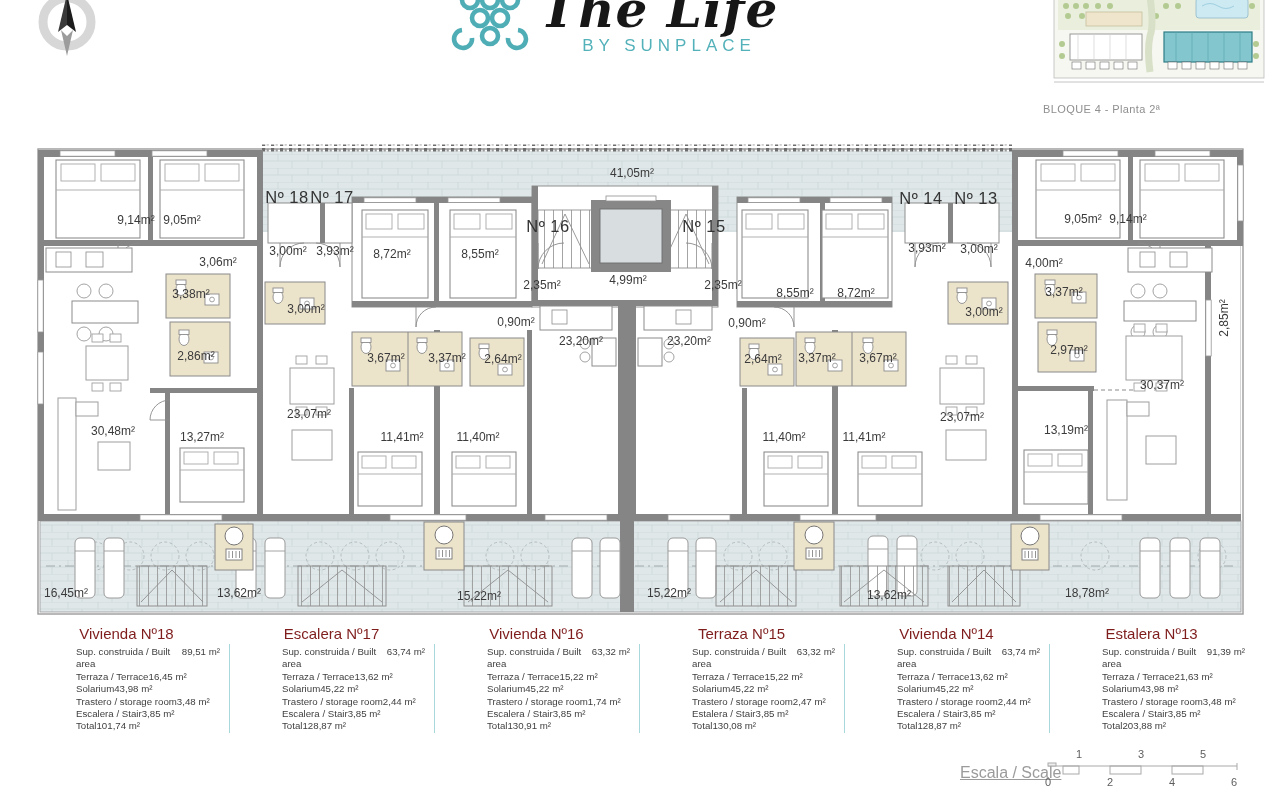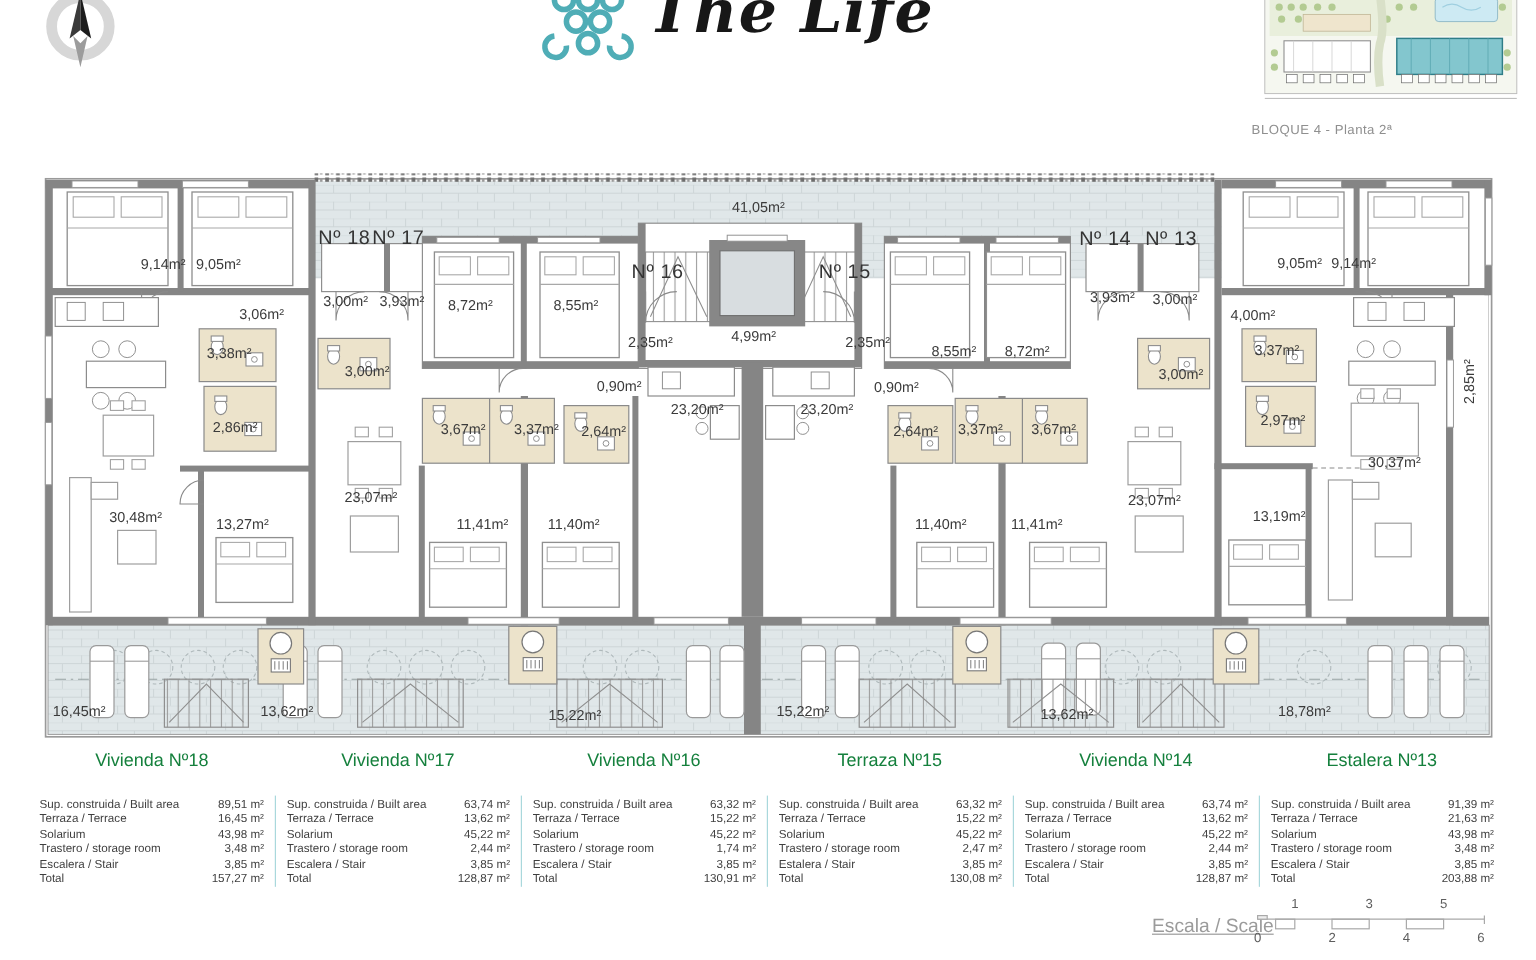--- a/index.html
+++ b/index.html
@@ -12,23 +12,23 @@
     font-family:"DejaVu Serif",serif;font-style:italic;font-weight:700;
     font-size:50px;color:#171717;letter-spacing:1px;white-space:nowrap;}
   .logo-sub{position:absolute;left:118px;top:36px;width:222px;text-align:center;
     font-size:17px;color:#53b1ba;letter-spacing:5px;font-weight:400;}
   .site-caption{position:absolute;left:1043px;top:103px;font-size:11px;color:#8f8f8f;letter-spacing:.4px;}
 
   
   .tables{position:absolute;left:24px;top:625px;width:1232px;display:flex;}
   .unit-table{width:205px;box-sizing:border-box;padding:0 9px;}
   .unit-table + .unit-table .unit-rows{border-left:1px solid #a9d8dc;padding-left:9px;margin-left:-9px;}
-  .unit-title{text-align:center;font-size:15px;color:#15803d;margin-bottom:21px;}
+  .unit-title{text-align:center;font-size:15px;color:#7f1d1d;margin-bottom:2px;}
   .unit-rows{padding-top:2px;}
-  .u-row{display:flex;justify-content:space-between;font-size:9.7px;color:#3f3f3f;line-height:12.4px;}
+  .u-row{display:flex;justify-content:flex-start;font-size:9.7px;color:#3f3f3f;line-height:12.4px;margin-left:43px;}
   .u-row .val{white-space:nowrap;}
 
   
   .scalebar{position:absolute;left:960px;top:748px;width:310px;height:50px;}
   .scale-label{position:absolute;left:0;top:16px;font-size:16px;color:#9b9b9b;text-decoration:underline;}
   .scale-num{position:absolute;font-size:11px;color:#5e5e5e;}
   svg text{font-family:"Liberation Sans",sans-serif;}
 </style>
 </head>
 <body>
@@ -445,20 +445,21 @@
           <circle cx="50" cy="8" r="8"></circle>
           <circle cx="70" cy="8" r="8"></circle>
         <circle cx="40" cy="26" r="8"></circle>
           <circle cx="60" cy="26" r="8"></circle>
         <circle cx="50" cy="44" r="8"></circle>
         <path d="M22 38 a9 9 0 1 0 10 8"></path>
         <path d="M78 38 a9 9 0 1 1 -10 8"></path>
       </g>
     </svg>
     <div class="logo-title">The Life</div>
+    <div class="logo-sub">BY SUNPLACE</div>
   </div>
 
   <svg width="225" height="92" viewBox="0 0 225 92" style="position:absolute;left:1046px;top:0">
     <rect x="8" y="-6" width="210" height="84" fill="#f5f7f0" stroke="#bcbcbc" stroke-width="0.8"></rect>
     <rect x="12" y="-4" width="202" height="34" fill="#e9efdc"></rect>
     <g fill="#b3cb92">
       <circle cx="20" cy="6" r="3"></circle>
         <circle cx="30" cy="6" r="3"></circle>
         <circle cx="40" cy="6" r="3"></circle>
         <circle cx="52" cy="6" r="3"></circle>
@@ -519,26 +520,26 @@
           <div class="u-row">
             <span class="lbl">Trastero / storage room</span>
             <span class="val">3,48 m²</span>
           </div>
           <div class="u-row">
             <span class="lbl">Escalera / Stair</span>
             <span class="val">3,85 m²</span>
           </div>
           <div class="u-row">
             <span class="lbl">Total</span>
-            <span class="val">157,27 m²</span>
+            <span class="val">101,74 m²</span>
           </div>
         </div>
       </div>
       <div class="unit-table">
-        <div class="unit-title">Vivienda Nº17</div>
+        <div class="unit-title">Escalera Nº17</div>
         <div class="unit-rows">
           <div class="u-row">
             <span class="lbl">Sup. construida / Built area</span>
             <span class="val">63,74 m²</span>
           </div>
           <div class="u-row">
             <span class="lbl">Terraza / Terrace</span>
             <span class="val">13,62 m²</span>
           </div>
           <div class="u-row">

